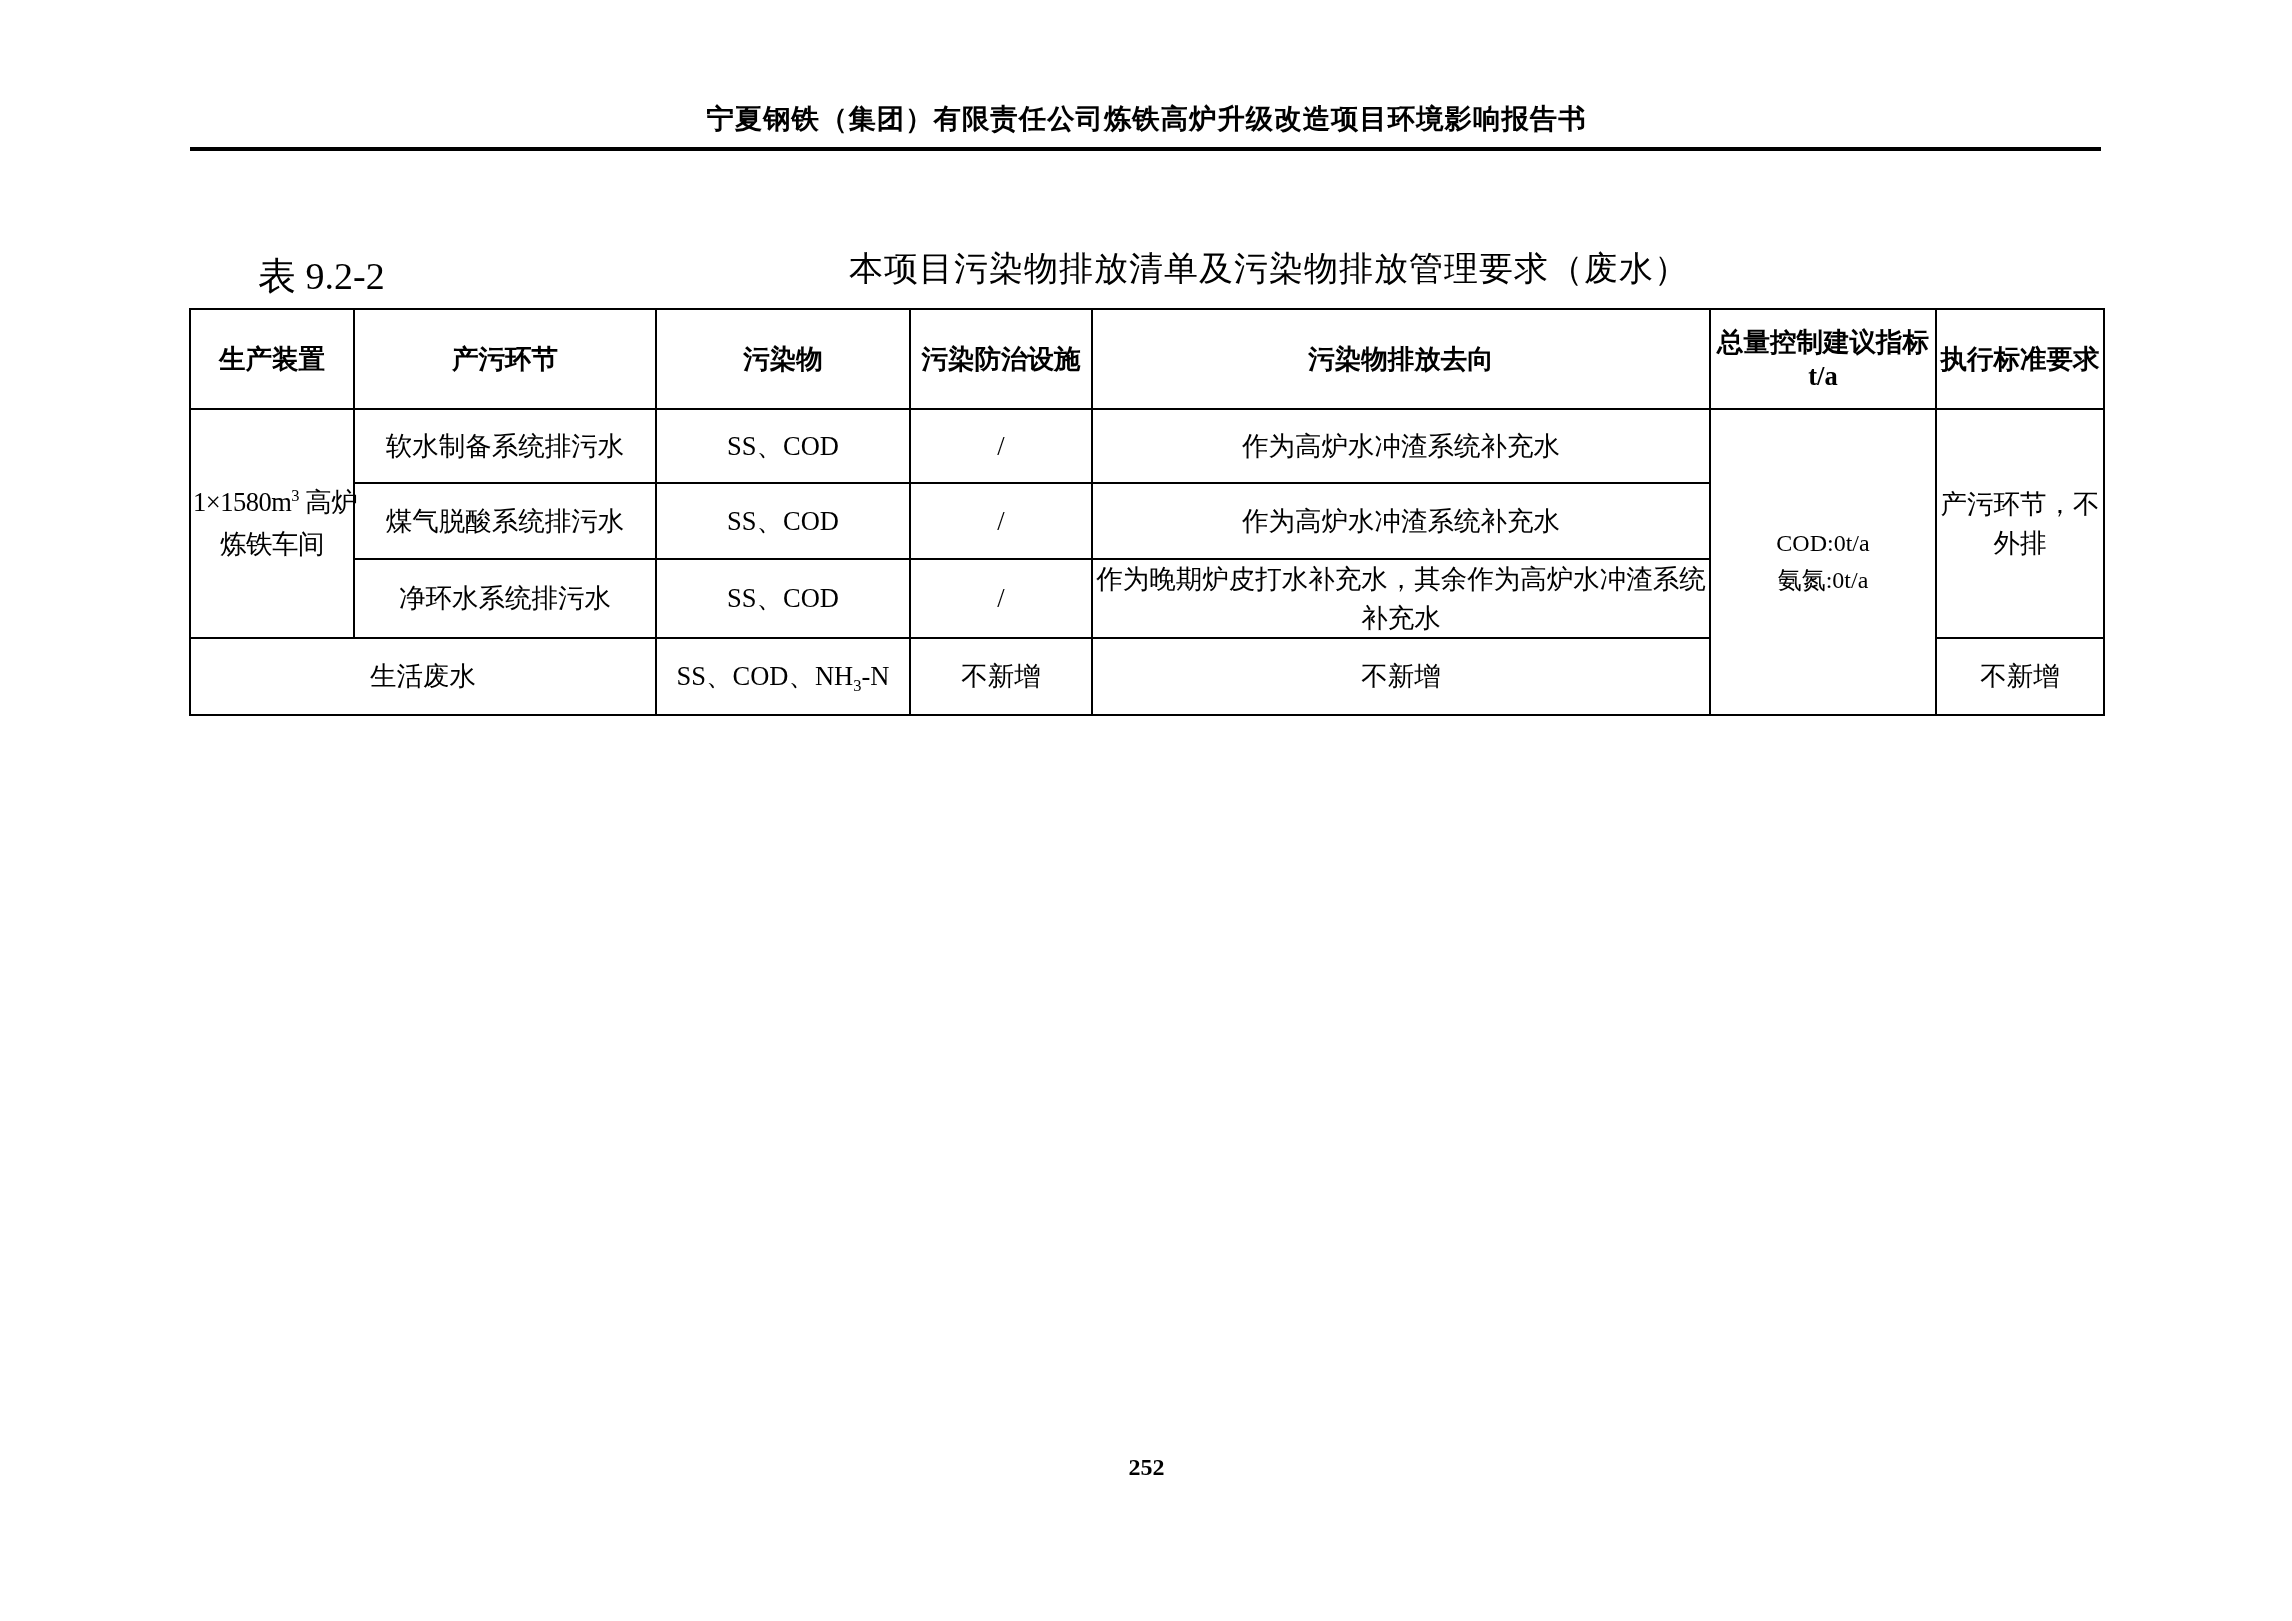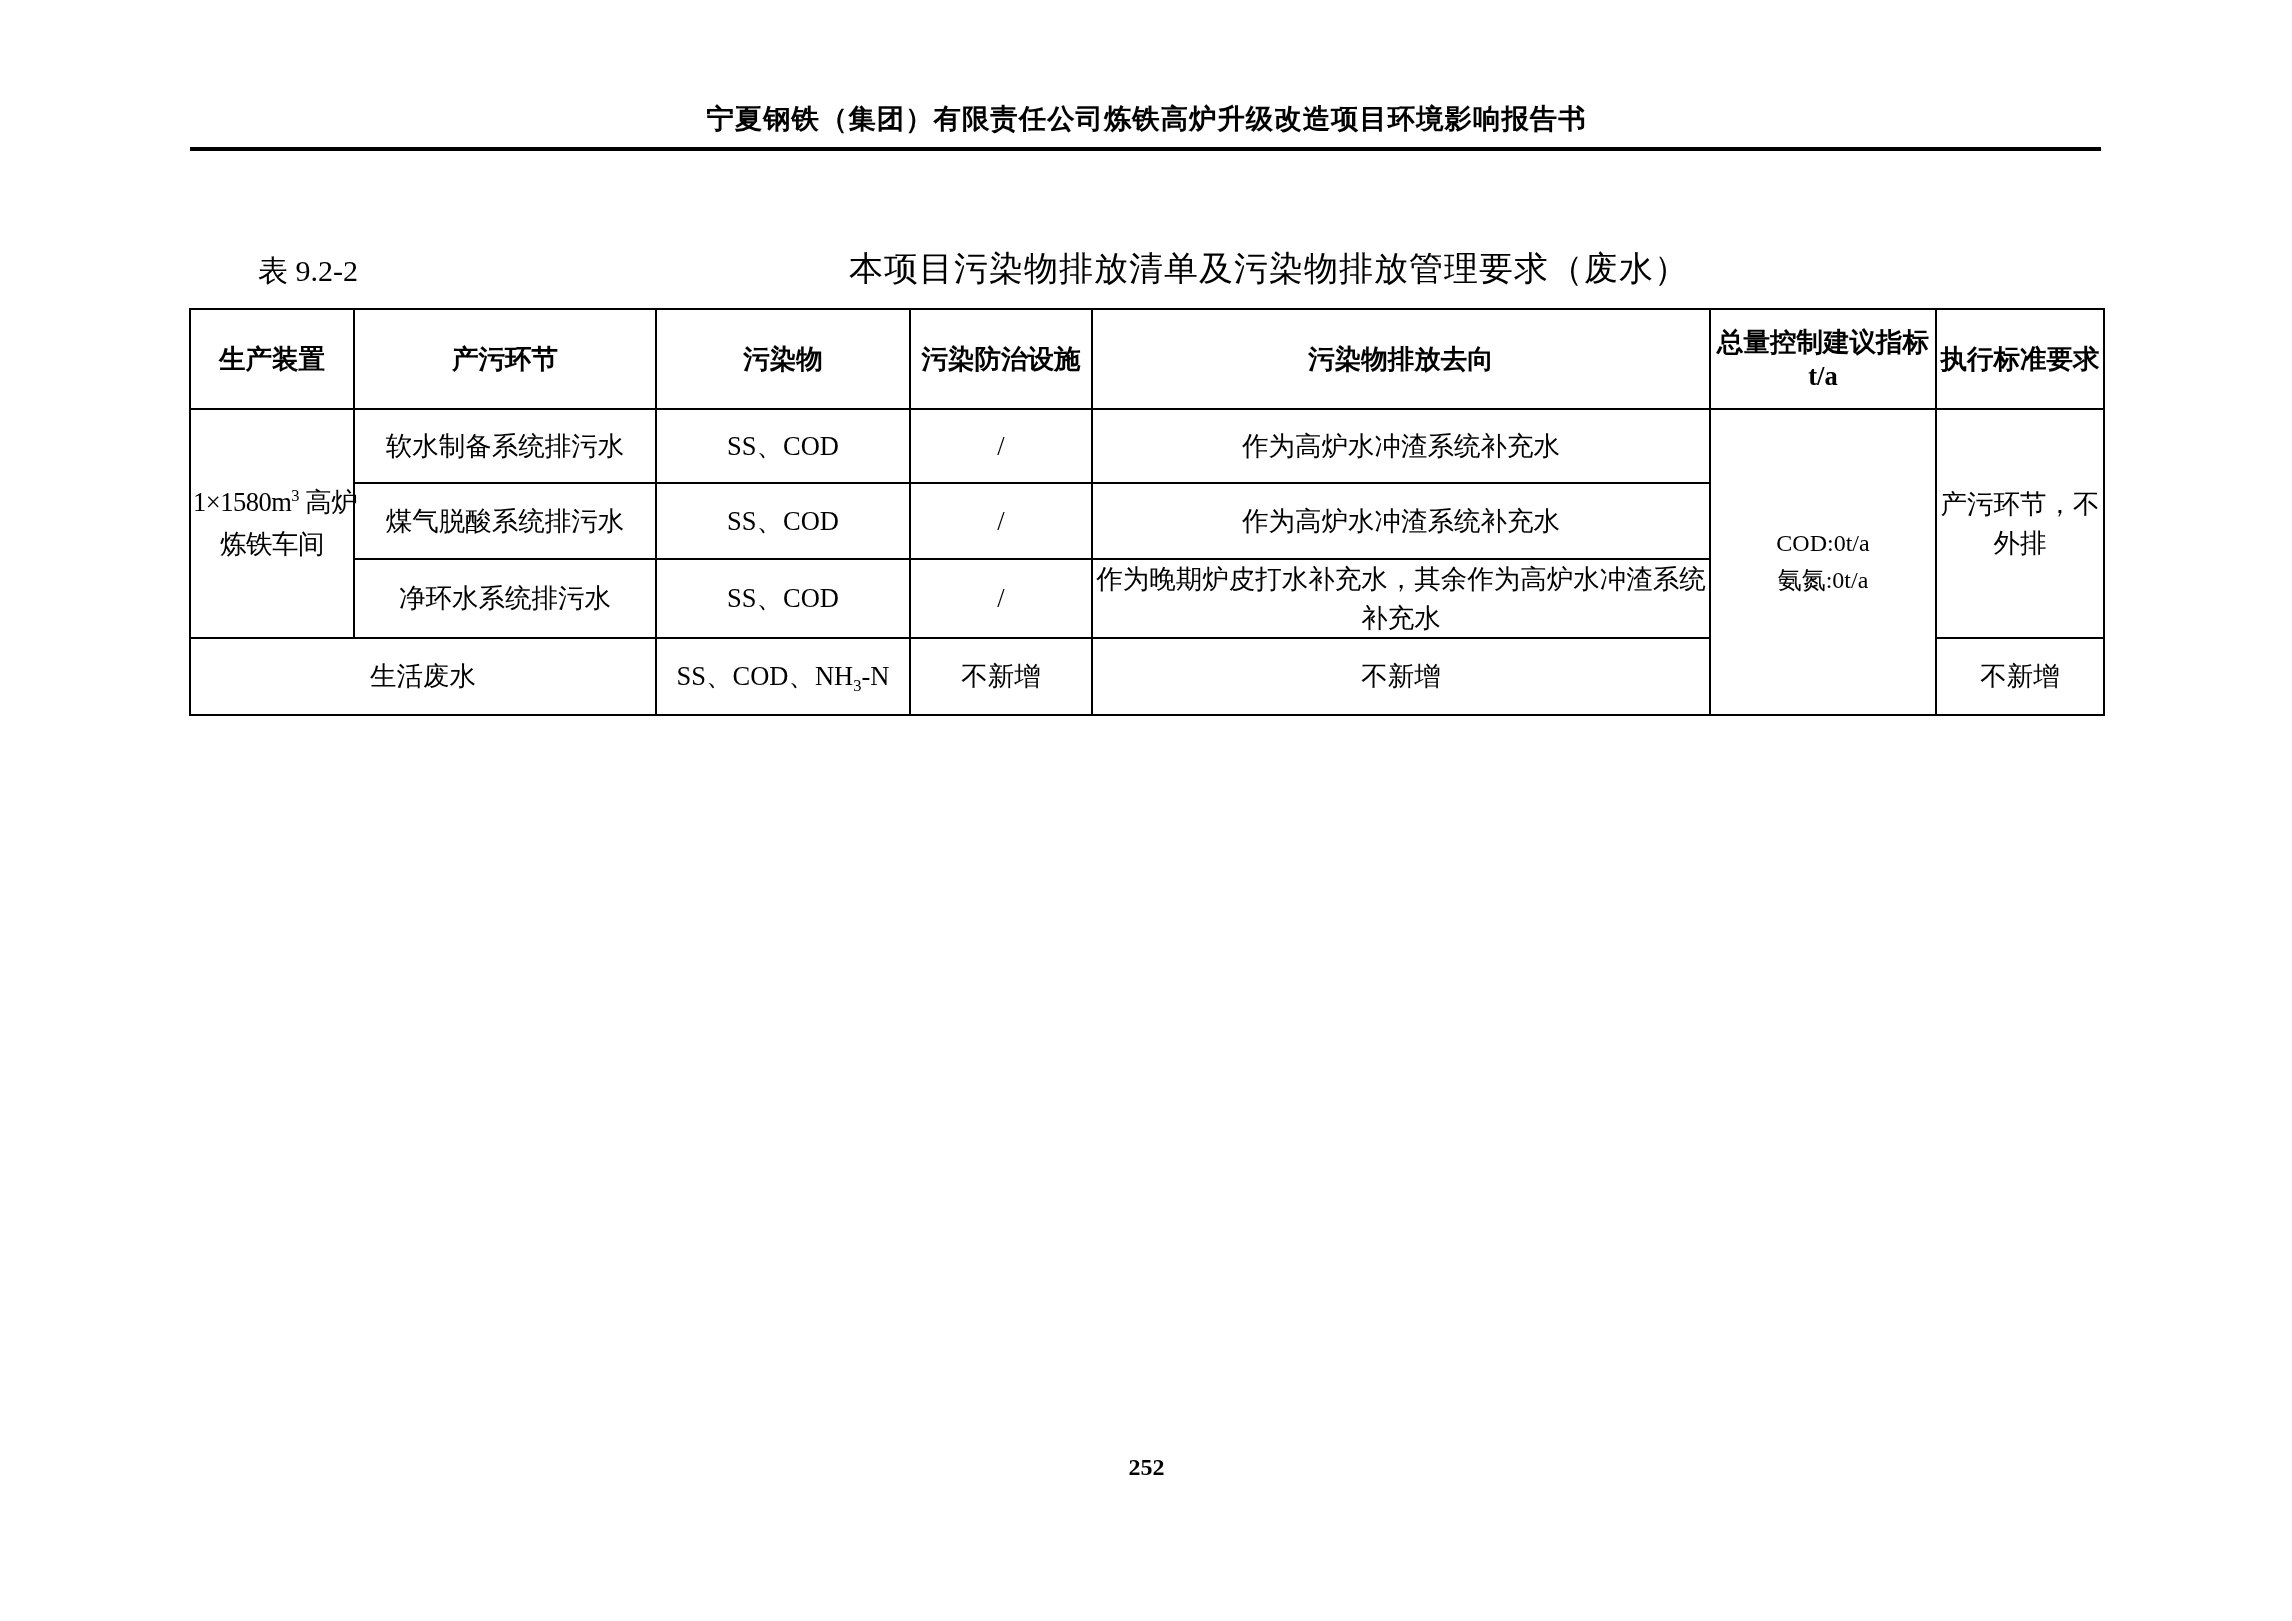--- a/index.html
+++ b/index.html
@@ -32,21 +32,21 @@
     width: 1911px;
     height: 3.9px;
     background: #000000;
   }
 
   
   .caption-label {
     position: absolute;
     left: 258px;
     top: 251px;
-    font-size: 30px;
+    font-size: 38px;
     text-align: right;
   }
   .caption-title {
     position: absolute;
     left: 849px;
     top: 246px;
     font-size: 34px;
     letter-spacing: 1px;
     white-space: nowrap;
   }

